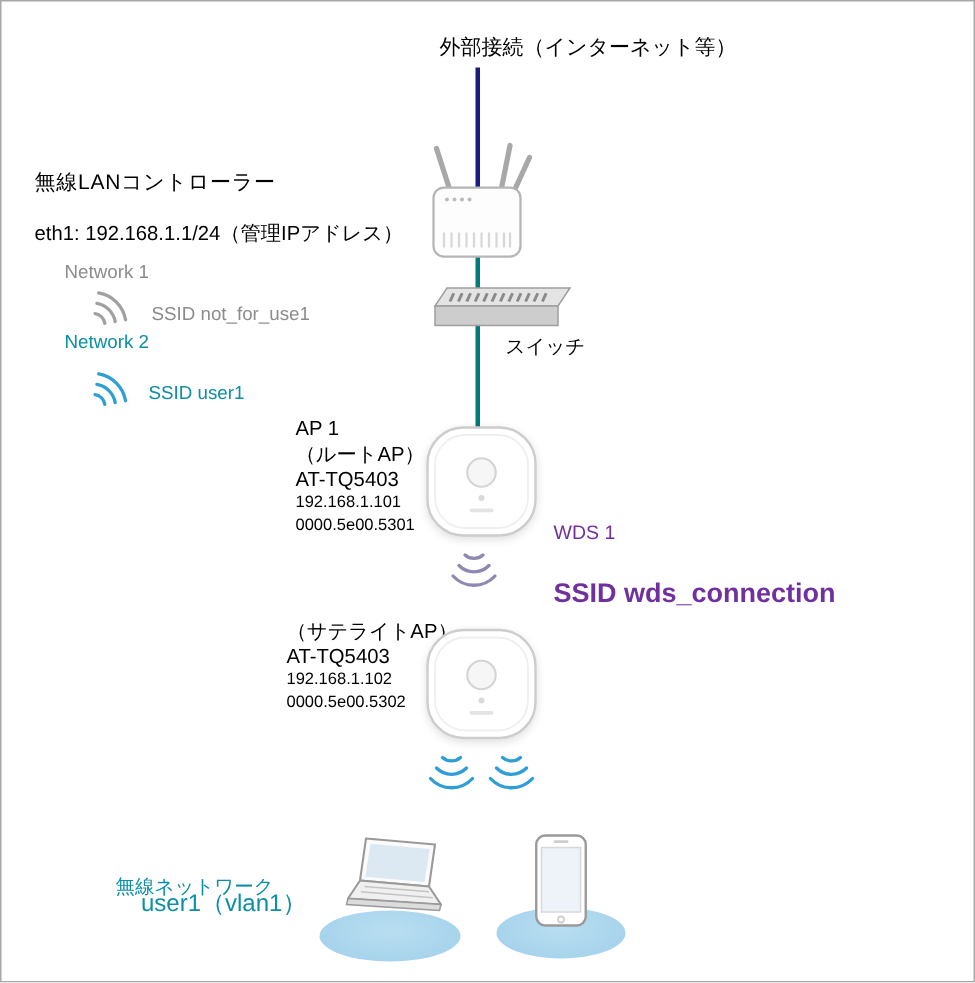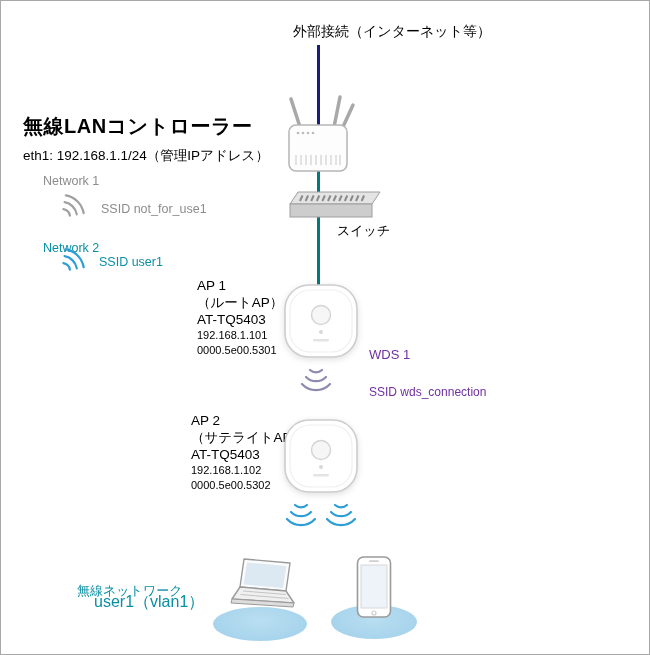--- a/index.html
+++ b/index.html
@@ -10,35 +10,35 @@
   *{margin:0;padding:0;box-sizing:border-box}
   body{background:#fff;font-family:"Liberation Sans","DejaVu Sans",sans-serif;}
   .canvas{position:relative;width:650px;height:655px;background:#fff;
           border:1px solid #a8a8a8;overflow:hidden;}
   .abs{position:absolute;}
   .txt{white-space:nowrap;color:#000;}
   .t-ext{left:292px;top:22px;font-size:14px;}
   .vline{width:3px;z-index:0;}
   .line-top{left:316px;top:44px;height:82px;background:var(--navy);}
   .line-mid{left:316px;top:170px;height:114px;background:var(--teal-line);}
-  .ctrl-title{left:22px;top:112px;font-size:20px;letter-spacing:.5px;font-weight:bold;}
+  .ctrl-title{left:22px;top:112px;font-size:14px;letter-spacing:.5px;}
   .eth1{left:22px;top:146px;font-size:13.5px;}
   .net-label{font-size:12.5px;}
   .net1{left:42px;top:173px;color:var(--gray-text);}
   .ssid1{left:100px;top:201px;color:var(--gray-text);}
-  .net2{left:42px;top:240px;color:var(--teal-text);text-align:center;}
+  .net2{left:42px;top:220px;color:var(--teal-text);text-align:center;}
   .ssid2{left:98px;top:254px;color:var(--teal-text);}
   .switch-label{left:336px;top:221px;font-size:13px;}
   .ap-block{width:118px;text-align:left;z-index:2;}
   .ap1-block{left:196px;top:276px;}
   .ap2-block{left:190px;top:411px;}
   .ap-line{font-size:13.5px;line-height:17px;}
   .ap-line-sm{font-size:11px;line-height:14.5px;}
   .wds1{left:368px;top:346px;font-size:13px;color:var(--purple);}
-  .wds2{left:368px;top:384px;font-size:12px;color:var(--purple);}
+  .wds2{left:368px;top:384px;font-size:18px;color:var(--purple);font-weight:bold;}
   .wnet1{left:76px;top:570px;font-size:13px;color:var(--teal-text);margin-top:11px;}
   .wnet2{left:93px;top:591px;font-size:16px;color:var(--teal-text);}
   .dev{z-index:2;}
   .router-svg{left:275px;top:90px;}
   .switch-svg{left:284px;top:186px;}
   .ap1-svg{left:281px;top:281px;}
   .ap2-svg{left:281px;top:416px;}
   .ap-svg{filter:drop-shadow(0 2px 3px rgba(0,0,0,.12));}
   .wifi-icon path{fill:none;stroke-width:2.2;stroke-linecap:round;}
   .wifi-gray path{stroke:var(--wifi-gray);}
@@ -150,21 +150,20 @@
 
   <svg class="abs wifi-icon wifi-purple wds-waves" width="34" height="26" viewBox="0 0 34 26">
     <path d="M 11 3 A 9 9 0 0 0 23 3"></path>
     <path d="M 7 10 A 14 14 0 0 0 27 10"></path>
     <path d="M 3 17 A 19 19 0 0 0 31 17"></path>
   </svg>
   <div class="abs txt wds1">WDS 1</div>
   <div class="abs txt wds2">SSID wds_connection</div>
 
   <div class="abs ap-block ap2-block">
-    <div class="ap-line">AP 2</div>
     <div class="ap-line">（サテライトAP）</div>
     <div class="ap-line">AT-TQ5403</div>
     <div class="ap-line-sm">192.168.1.102</div>
     <div class="ap-line-sm">0000.5e00.5302</div>
   </div>
 
   <svg class="abs dev ap-svg ap2-svg" width="78" height="78" viewBox="0 0 78 78">
     <rect x="3" y="3" width="72" height="72" rx="24" fill="#ffffff" stroke="#cdcdcd" stroke-width="1.6"></rect>
     <rect x="8" y="8" width="62" height="62" rx="20" fill="none" stroke="#efefef" stroke-width="1.2"></rect>
     <circle cx="39" cy="33" r="9.5" fill="#f6f6f6" stroke="#d4d4d4" stroke-width="1.4"></circle>

